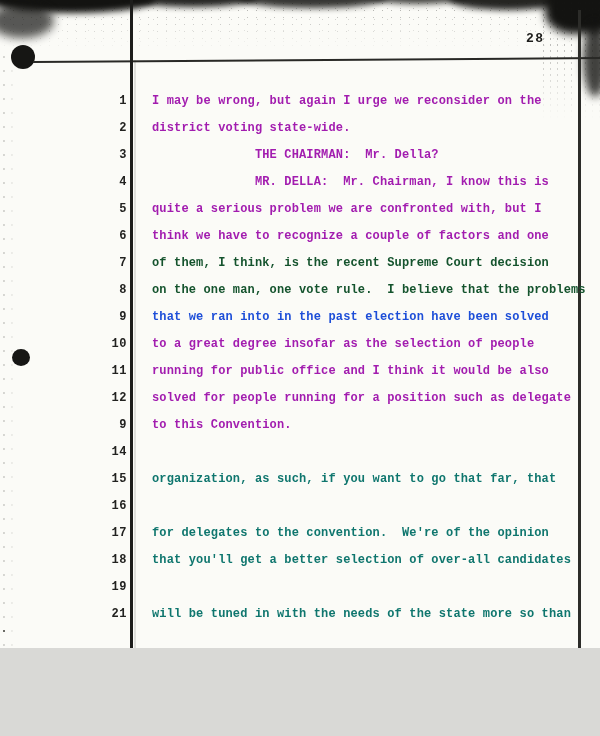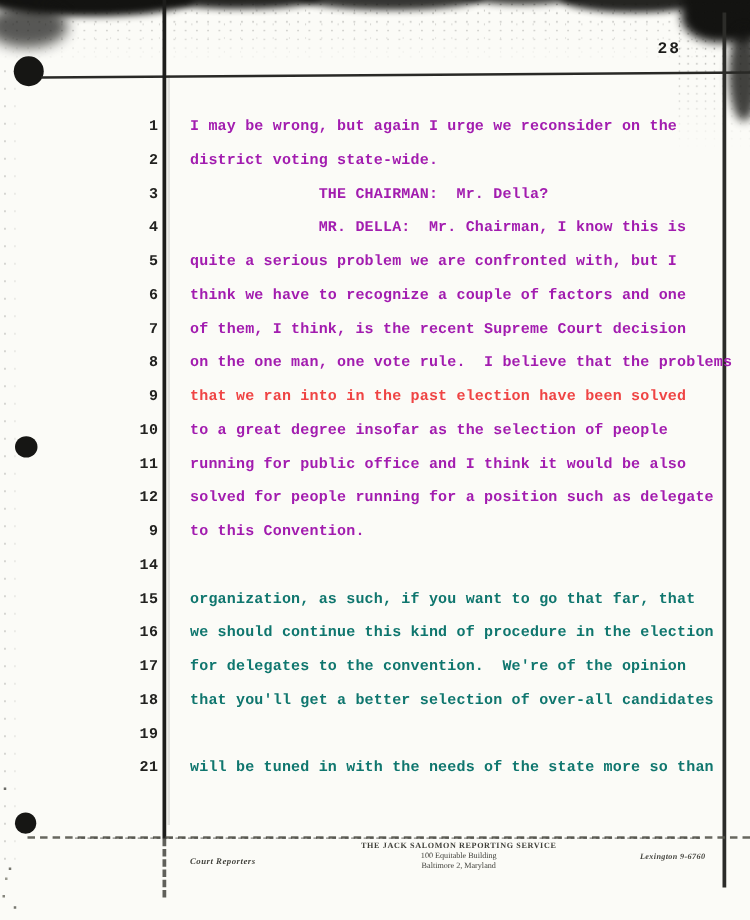--- a/index.html
+++ b/index.html
@@ -1,16 +1,16 @@
 <!DOCTYPE html>
 <html><head>
 <meta charset="utf-8">
 <style>
   html,body{margin:0;padding:0;background:#d9d9d6;}
-  .page{position:relative;width:600px;height:736px;background:#fbfbf7;overflow:hidden;
+  .page{position:relative;width:600px;height:648px;background:#fbfbf7;overflow:hidden;
         font-family:"Liberation Mono","DejaVu Sans Mono",monospace;}
 
   
   .noise{position:absolute;background:#131311;border-radius:50%;filter:blur(3px);}
   .n1{left:-14px;top:-14px;width:170px;height:27px;}
   .n2{left:128px;top:-11px;width:130px;height:18px;opacity:.92;}
   .n3{left:238px;top:-13px;width:150px;height:21px;opacity:.85;}
   .n4{left:368px;top:-15px;width:100px;height:19px;opacity:.8;}
   .n5{left:448px;top:-13px;width:120px;height:23px;opacity:.92;}
   .n6{left:545px;top:-18px;width:75px;height:52px;border-radius:40%;filter:blur(4px);}
@@ -49,23 +49,23 @@
 
   
   .page-number{position:absolute;left:526px;top:31px;font-size:13px;font-weight:bold;
     letter-spacing:1.5px;color:#1d1d1b;}
 
   
   .transcript{position:absolute;left:0;top:87px;width:600px;}
   .t-row{display:grid;grid-template-columns:127px 25px 1fr;height:27px;align-items:center;}
   .num{text-align:right;font-size:12px;font-weight:bold;color:#222220;letter-spacing:.5px;}
   .txt{white-space:pre;font-size:12px;font-weight:bold;letter-spacing:.15px;color:#a21caf;}
-  .t-row:nth-child(7) .txt,.t-row:nth-child(8) .txt{color:#a21caf;filter:blur(.15px);}
+  .t-row:nth-child(7) .txt,.t-row:nth-child(8) .txt{color:#14532d;filter:blur(.15px);}
   .t-row:nth-child(n+15) .txt{color:#0f766e;filter:blur(.25px);}
-  .t-row:nth-child(9) .txt,.t-row:nth-child(21) .txt{color:#ef4444;filter:blur(.45px);}
+  .t-row:nth-child(9) .txt,.t-row:nth-child(21) .txt{color:#1d4ed8;filter:blur(.45px);}
 
   
   .footer-left{position:absolute;left:152px;top:685px;font-family:"Liberation Serif",serif;
     font-style:italic;font-weight:bold;font-size:7px;letter-spacing:.4px;color:#45453f;filter:blur(.2px);}
   .footer-center{position:absolute;left:281px;top:673px;width:172px;text-align:center;
     font-family:"Liberation Serif",serif;font-size:6.5px;line-height:8px;color:#3f3f39;filter:blur(.25px);}
   .footer-center .svc{letter-spacing:.5px;font-weight:bold;}
   .footer-right{position:absolute;left:512px;top:682px;font-family:"Liberation Serif",serif;
     font-style:italic;font-weight:bold;font-size:6.5px;letter-spacing:.3px;color:#45453f;filter:blur(.2px);}
 </style>
@@ -187,21 +187,20 @@
 
     <div class="t-row">
       <div class="num">15</div>
       <div class="gap"></div>
       <div class="txt">organization, as such, if you want to go that far, that</div>
     </div>
 
     <div class="t-row">
       <div class="num">16</div>
       <div class="gap"></div>
-      <div class="txt">we should continue this kind of procedure in the election</div>
     </div>
 
     <div class="t-row">
       <div class="num">17</div>
       <div class="gap"></div>
       <div class="txt">for delegates to the convention.  We're of the opinion</div>
     </div>
 
     <div class="t-row">
       <div class="num">18</div>

